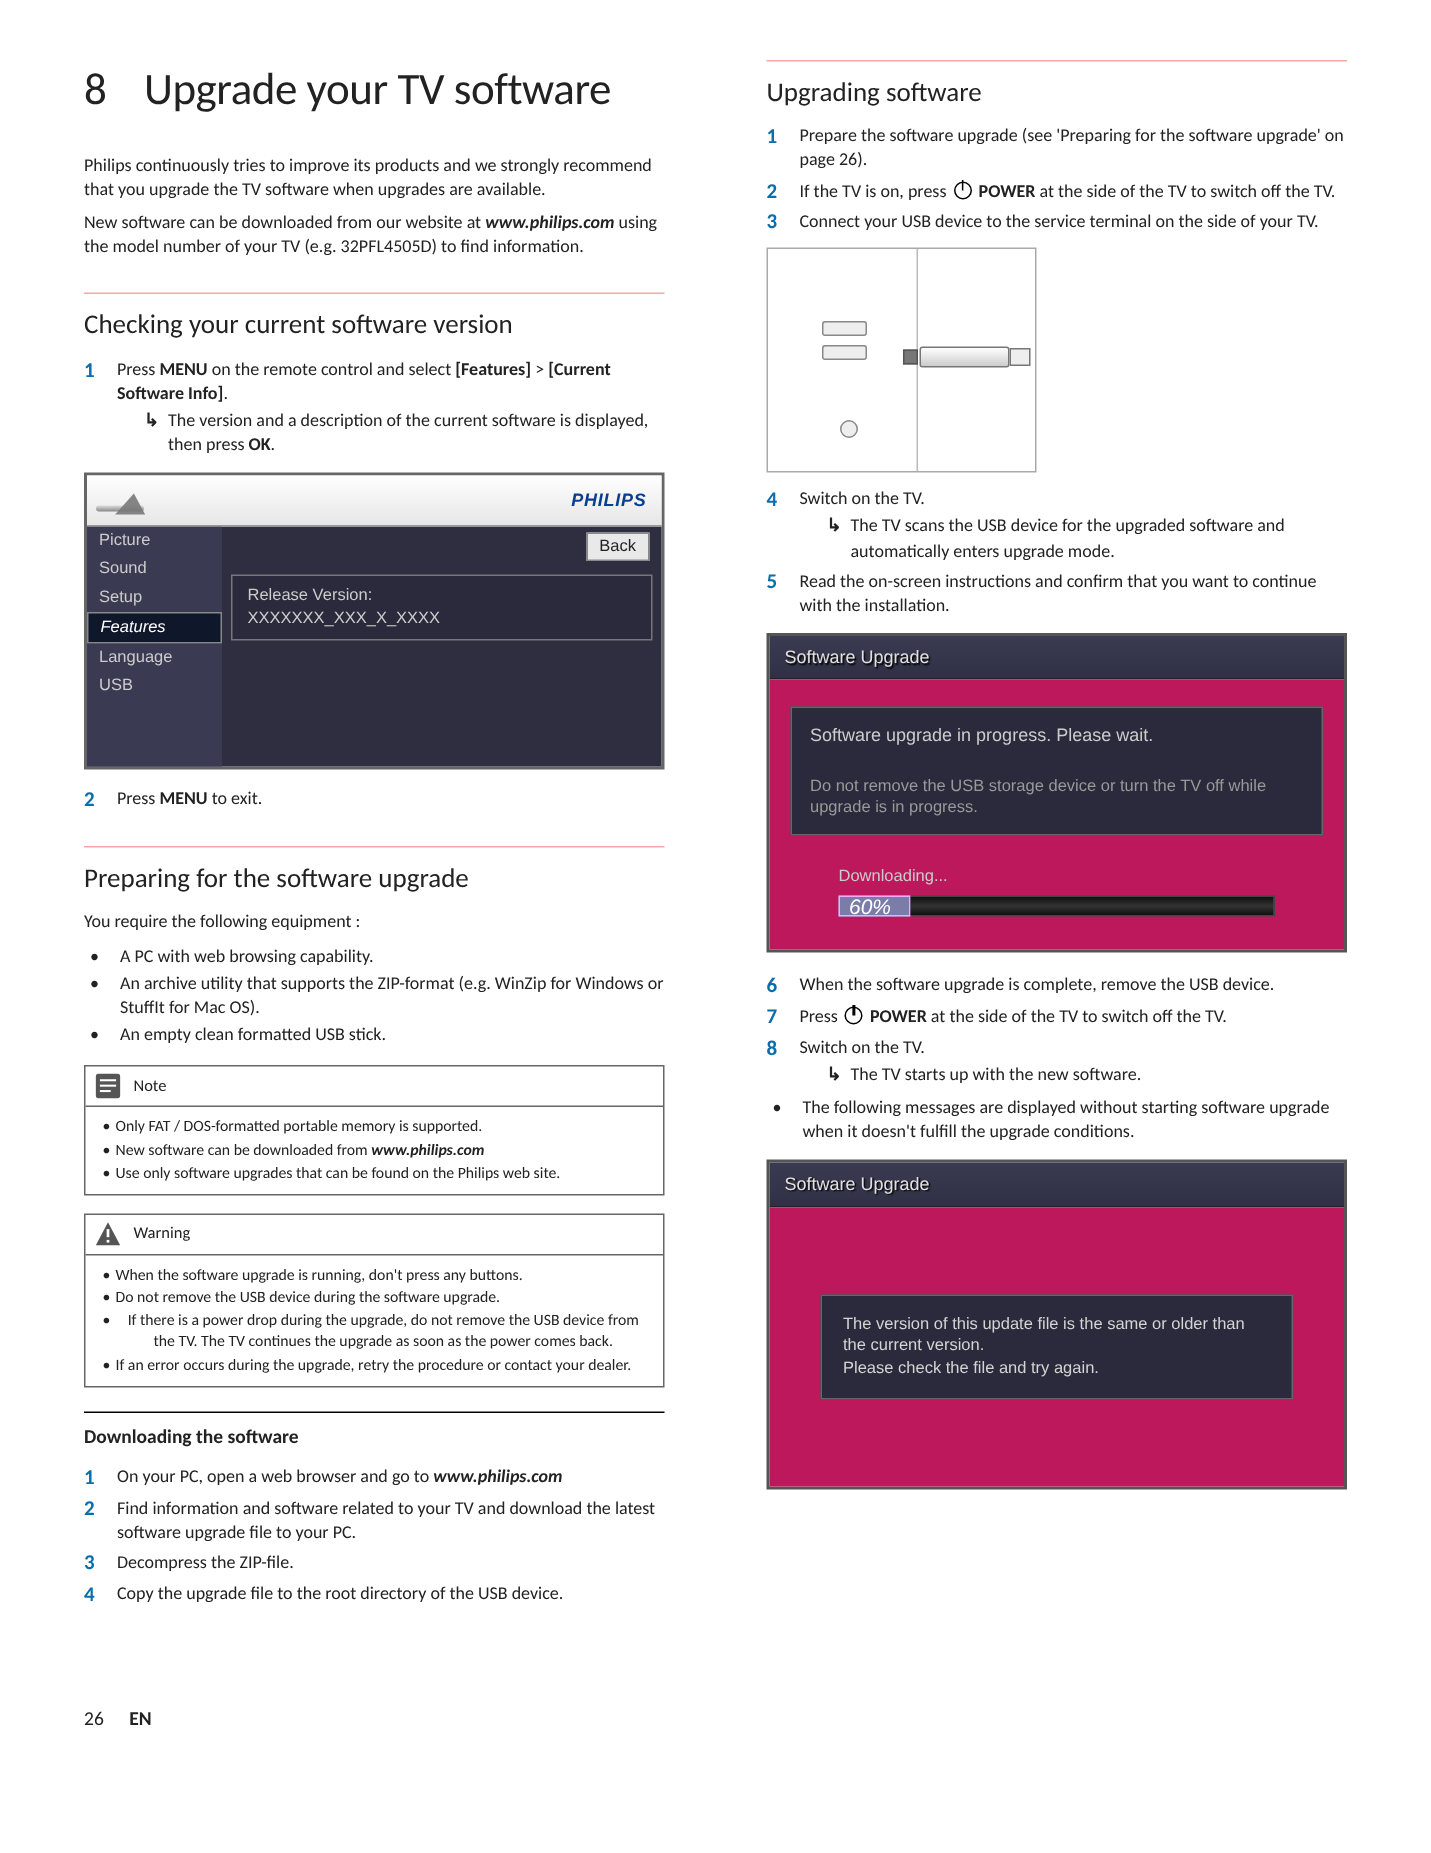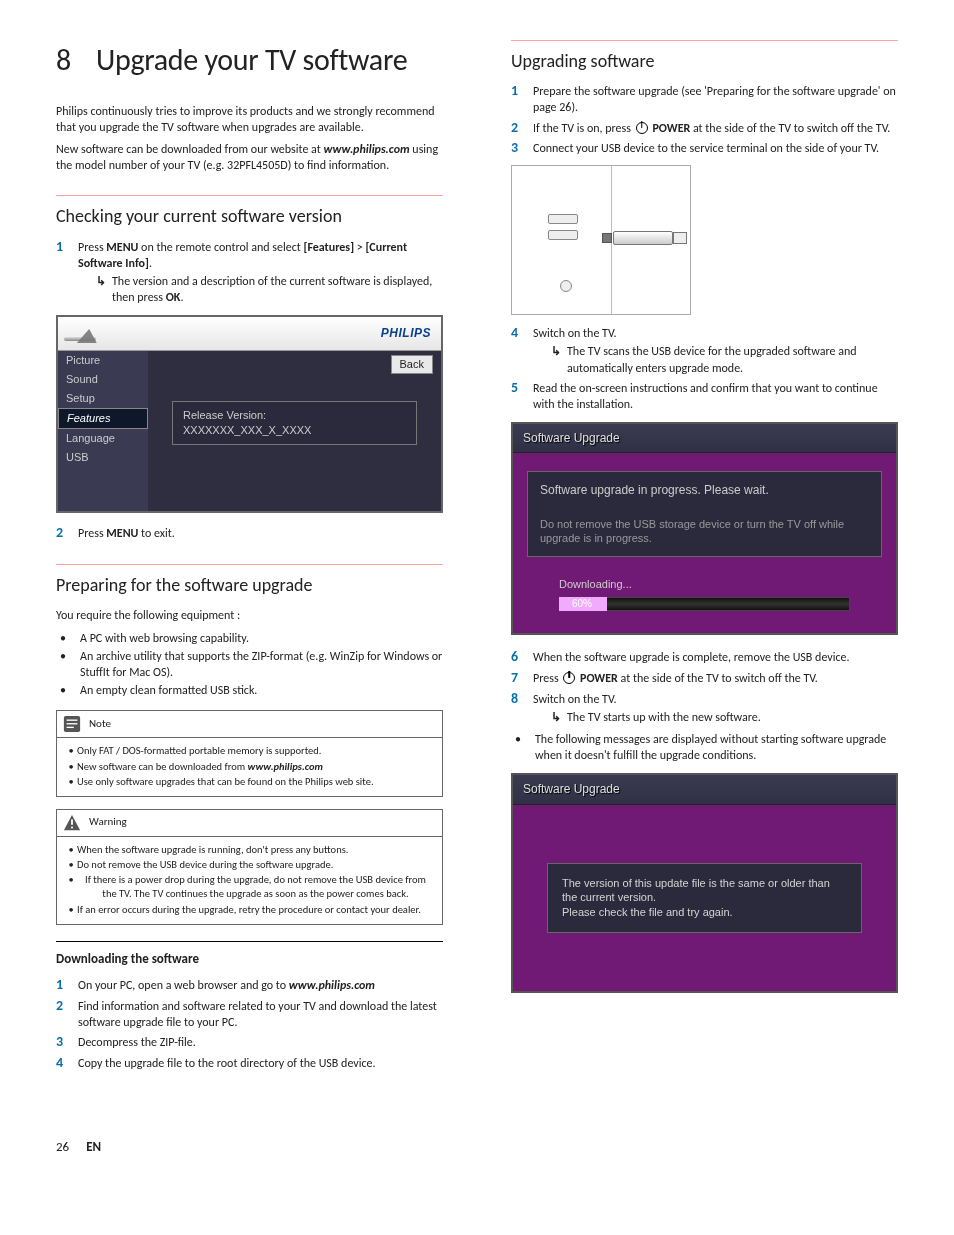--- a/index.html
+++ b/index.html
@@ -47,33 +47,33 @@
   .osd { border: 2px solid #666; margin: 10px 0 12px 0; font-family: Arial, sans-serif; }
   .osd-top { height: 34px; position: relative; background: linear-gradient(#fff,#e6e6e6); border-bottom:1px solid #999; }
   .brand { position:absolute; right:10px; top:8px; font-weight:bold; font-style:italic; color:#0a3f8f; font-size:12px; letter-spacing:0.5px;}
   .cursor { position:absolute; left:6px; top:12px; width:34px; height:20px; }
   .cursor::before { content:""; position:absolute; left:0; top:8px; width:32px; height:4px; background:linear-gradient(#ddd,#888); border-radius:2px; }
   .cursor::after { content:""; position:absolute; left:14px; top:0; width:0; height:0; border-left:10px solid transparent; border-right:10px solid transparent; border-bottom:14px solid rgba(120,120,120,0.9); transform: skewX(-10deg); }
   .osd-body { display:flex; background:#2e2e40; color:#ccc; font-size:11px; height:160px;}
   .osd-menu { width: 90px; background:#3a3a52; }
   .osd-menu div { padding:2px 8px; }
   .osd-menu .active { background:#0f172a; border:1px solid #888; font-style:italic; color:#fff;}
-  .osd-main { flex:1; position:relative; padding:24px; }
+  .osd-main { flex:1; position:relative; padding:6px; }
   .osd-back { position:absolute; right:8px; top:4px; background:#e9e9e9; color:#222; border:1px solid #888; padding:1px 8px; font-size:11px;}
   .osd-box { margin-top:26px; border:1px solid #777; padding:6px 10px; background:#2a2a3c;}
 
   
   .upg { border:2px solid #555; margin:10px 0 14px 0; font-family: Arial, sans-serif; }
   .upg-title { background:linear-gradient(#3a3a52,#303045); color:#e0e0e0; padding:6px 10px; font-size:12px; border-bottom:1px solid #222; text-shadow:1px 1px 1px #000;}
-  .upg-body { background:#701a75; padding:18px 14px 22px 14px; color:#ccc; font-size:12px; }
+  .upg-body { background:#be185d; padding:18px 14px 22px 14px; color:#ccc; font-size:12px; }
   .upg-msgbox { border:1px solid #666; padding:10px 12px; background:#2a2a3c; }
   .upg-msgbox .sub { color:#999; font-size:11px; margin-top:18px;}
   .upg-prog { margin:20px 32px 0 32px; font-size:11px;}
   .upg-bar { margin-top:5px; display:flex; height:14px;}
-  .upg-bar .pct { background:#7c7ca8; color:#fff; font-size:10px; padding:0 6px; display:flex; align-items:center; border:7px solid #f0abfc; min-width:48px;}
+  .upg-bar .pct { background:#7c7ca8; color:#fff; font-size:14px; padding:0 6px; display:flex; align-items:center; border:1px solid #f0abfc; min-width:48px;font-style:italic;}
   .upg-bar .rest { flex:1; background:linear-gradient(#111,#333,#111); border:1px solid #444; border-left:none;}
   .upg-center { border:1px solid #666; padding:12px 14px; background:#2a2a3c; margin:40px 20px 36px 20px; font-size:11px; color:#d4d4d4;}
 
   
   .port-illus { width:180px; height:150px; border:1px solid #aaa; position:relative; margin:8px 0 10px 0; background:#fff; overflow:hidden;}
   .port-illus .panel { position:absolute; left:0; top:0; width:100px; height:100%; border-right:1px solid #bbb;}
   .port-illus .jack { width:30px; height:10px; border:1px solid #888; background:#eee; margin:6px 0 0 36px; border-radius:2px;}
   .port-illus .jack.circ { width:12px; height:12px; border-radius:50%; margin-left:48px;}
   .port-illus .jack-group { position:absolute; top:42px; left:0;}
   .port-illus .hand { position:absolute; left:98px; top:60px; width:80px; height:30px;}

